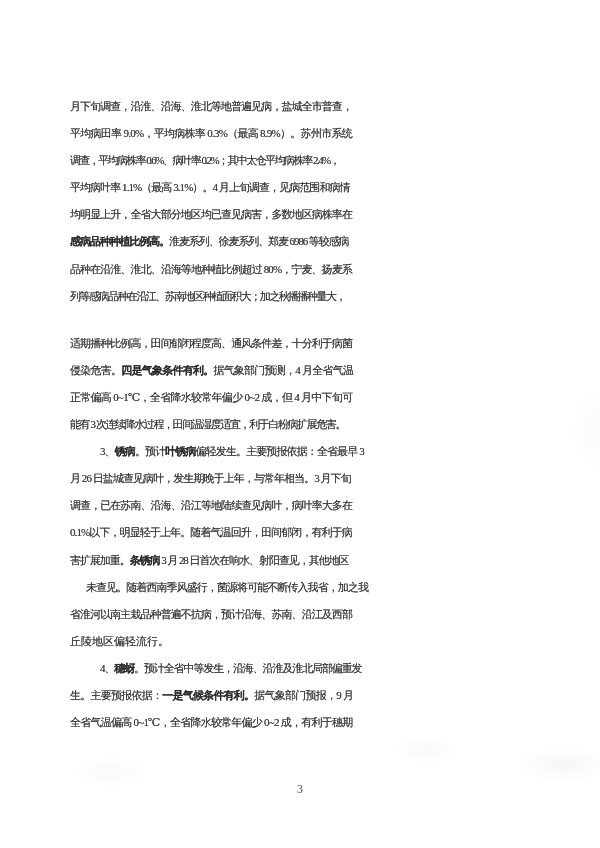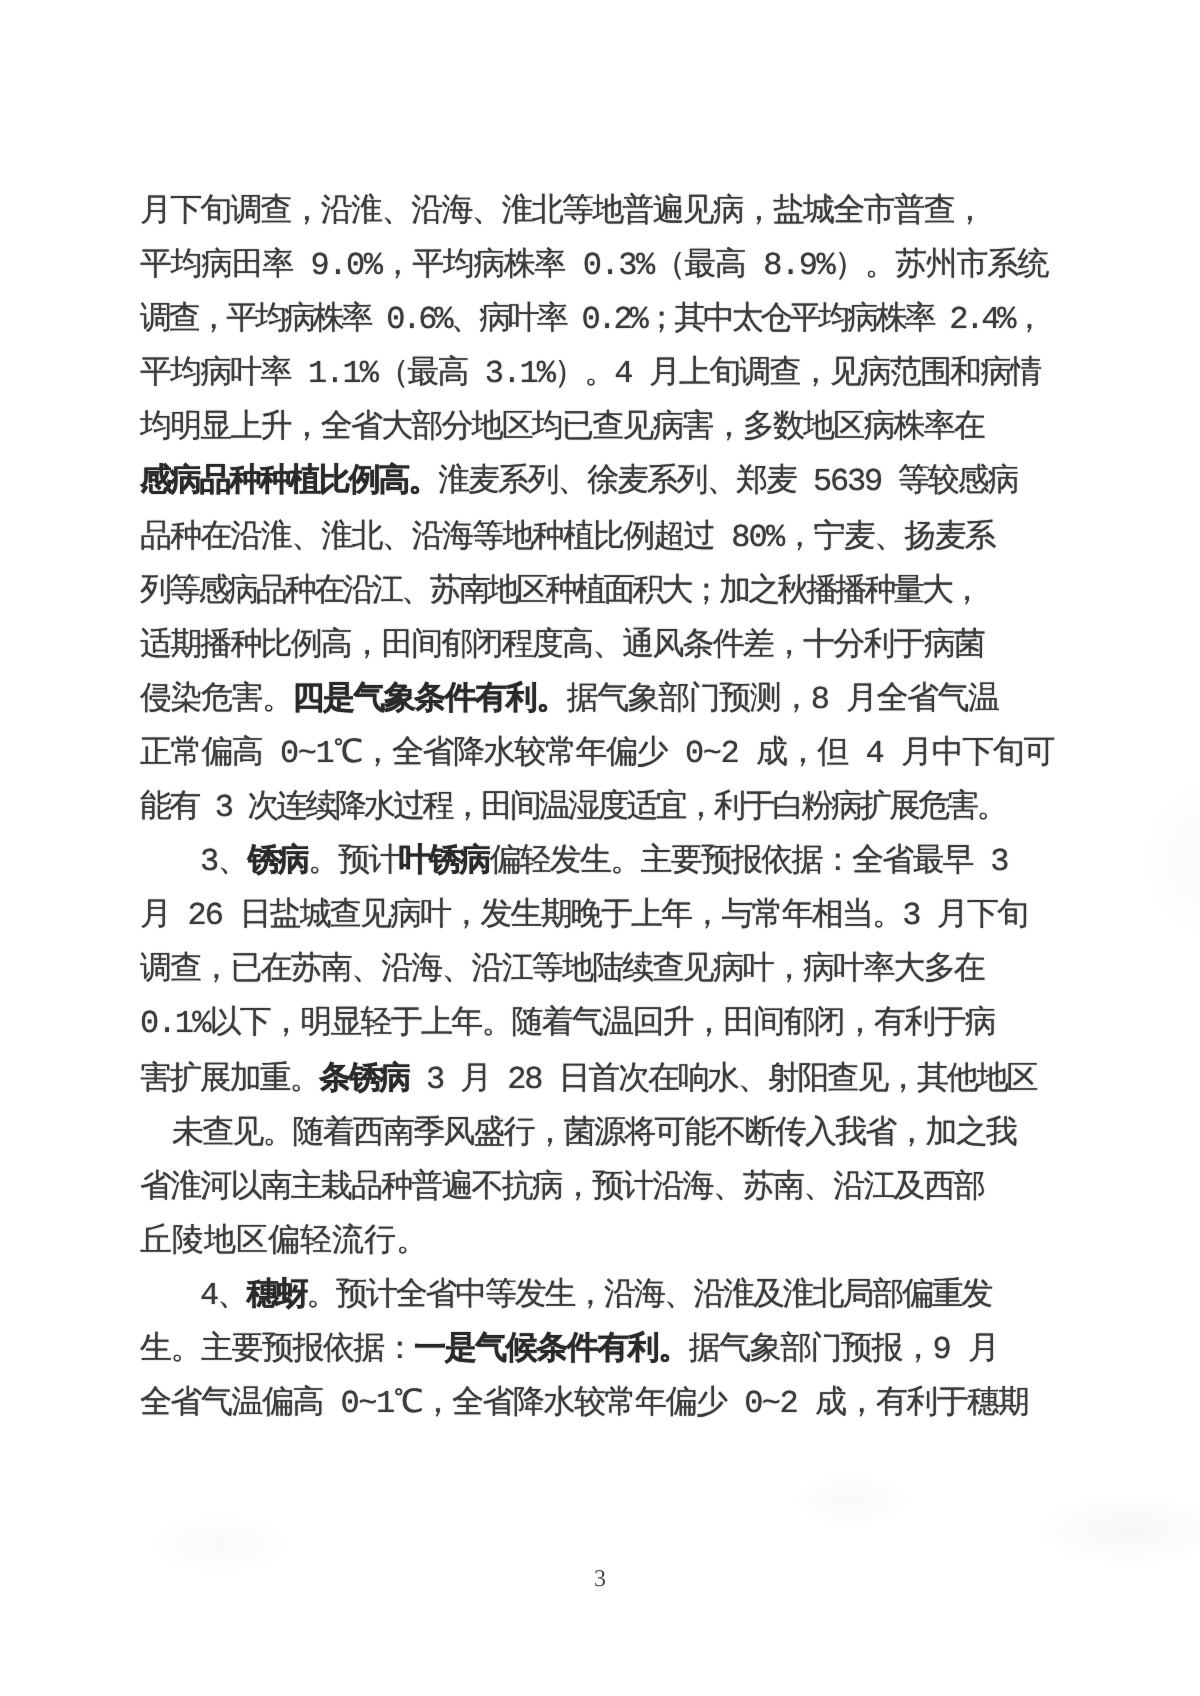--- a/index.html
+++ b/index.html
@@ -24,24 +24,23 @@
     position: absolute;
     left: 70px;
     top: 93px;
     width: 464px;
   }
   .line {
     display: block;
     white-space: nowrap;
     height: 27.1px;
     line-height: 27.1px;
-    font-size: 16px;
+    font-size: 11px;
     color: #3c3c3c;
     text-shadow: 0 0 0.6px rgba(60,60,60,0.85);
-    font-family: Liberation Mono, monospace;
   }
   .line.ind {
     padding-left: 30px;
   }
   .line .b {
     font-weight: 700;
     color: #2a2a2a;
   }
   .page-num {
     position: absolute;
@@ -56,25 +55,25 @@
 </head>
 <body>
 
 <div class="page">
   <div class="doc-body">
       <div class="line" style="letter-spacing: -0.929px;"><span>月下旬调查，沿淮、沿海、淮北等地普遍见病，盐城全市普查，</span></div>
       <div class="line" style="letter-spacing: -0.722px;"><span>平均病田率 9.0%，平均病株率 0.3%（最高 8.9%）。苏州市系统</span></div>
       <div class="line" style="letter-spacing: -1.605px;"><span>调查，平均病株率 0.6%、病叶率 0.2%；其中太仓平均病株率 2.4%，</span></div>
       <div class="line" style="letter-spacing: -0.943px;"><span>平均病叶率 1.1%（最高 3.1%）。4 月上旬调查，见病范围和病情</span></div>
       <div class="line" style="letter-spacing: -0.929px;"><span>均明显上升，全省大部分地区均已查见病害，多数地区病株率在</span></div>
-      <div class="line" style="letter-spacing: -1.094px;"><span class="b">感病品种种植比例高。</span><span>淮麦系列、徐麦系列、郑麦 5639 等较感病</span></div>
+      <div class="line" style="letter-spacing: -1.094px;"><span class="b">感病品种种植比例高。</span><span>淮麦系列、徐麦系列、郑麦 6986 等较感病</span></div>
       <div class="line" style="letter-spacing: -0.9px;"><span>品种在沿淮、淮北、沿海等地种植比例超过 80%，宁麦、扬麦系</span></div>
       <div class="line" style="letter-spacing: -1.517px;"><span>列等感病品种在沿江、苏南地区种植面积大；加之秋播播种量大，</span></div>
-      <div class="line" style="letter-spacing: -0.929px;"><span>适期播种比例高，田间郁闭程度高、通风条件差，十分利于病菌</span></div>
-      <div class="line" style="letter-spacing: -0.759px;"><span>侵染危害。</span><span class="b">四是气象条件有利。</span><span>据气象部门预测，8 月全省气温</span></div>
+      <div class="line" style="letter-spacing: -0.929px; margin-top: 20px;"><span>适期播种比例高，田间郁闭程度高、通风条件差，十分利于病菌</span></div>
+      <div class="line" style="letter-spacing: -0.759px;"><span>侵染危害。</span><span class="b">四是气象条件有利。</span><span>据气象部门预测，4 月全省气温</span></div>
       <div class="line" style="letter-spacing: -0.714px;"><span>正常偏高 0~1℃，全省降水较常年偏少 0~2 成，但 4 月中下旬可</span></div>
       <div class="line" style="letter-spacing: -1.419px;"><span>能有 3 次连续降水过程，田间温湿度适宜，利于白粉病扩展危害。</span></div>
       <div class="line ind" style="letter-spacing: -0.893px;"><span>3、</span><span class="b">锈病</span><span>。预计</span><span class="b">叶锈病</span><span>偏轻发生。主要预报依据：全省最早 3</span></div>
       <div class="line" style="letter-spacing: -0.938px;"><span>月 26 日盐城查见病叶，发生期晚于上年，与常年相当。3 月下旬</span></div>
       <div class="line" style="letter-spacing: -0.929px;"><span>调查，已在苏南、沿海、沿江等地陆续查见病叶，病叶率大多在</span></div>
       <div class="line" style="letter-spacing: -0.9px;"><span>0.1%以下，明显轻于上年。随着气温回升，田间郁闭，有利于病</span></div>
       <div class="line" style="letter-spacing: -1.061px;"><span>害扩展加重。</span><span class="b">条锈病</span><span> 3 月 28 日首次在响水、射阳查见，其他地区</span></div>
       <div class="line" style="letter-spacing: -0.929px; margin-left: 16px;"><span>未查见。随着西南季风盛行，菌源将可能不断传入我省，加之我</span></div>
       <div class="line" style="letter-spacing: -0.929px;"><span>省淮河以南主栽品种普遍不抗病，预计沿海、苏南、沿江及西部</span></div>
       <div class="line"><span>丘陵地区偏轻流行。</span></div>

